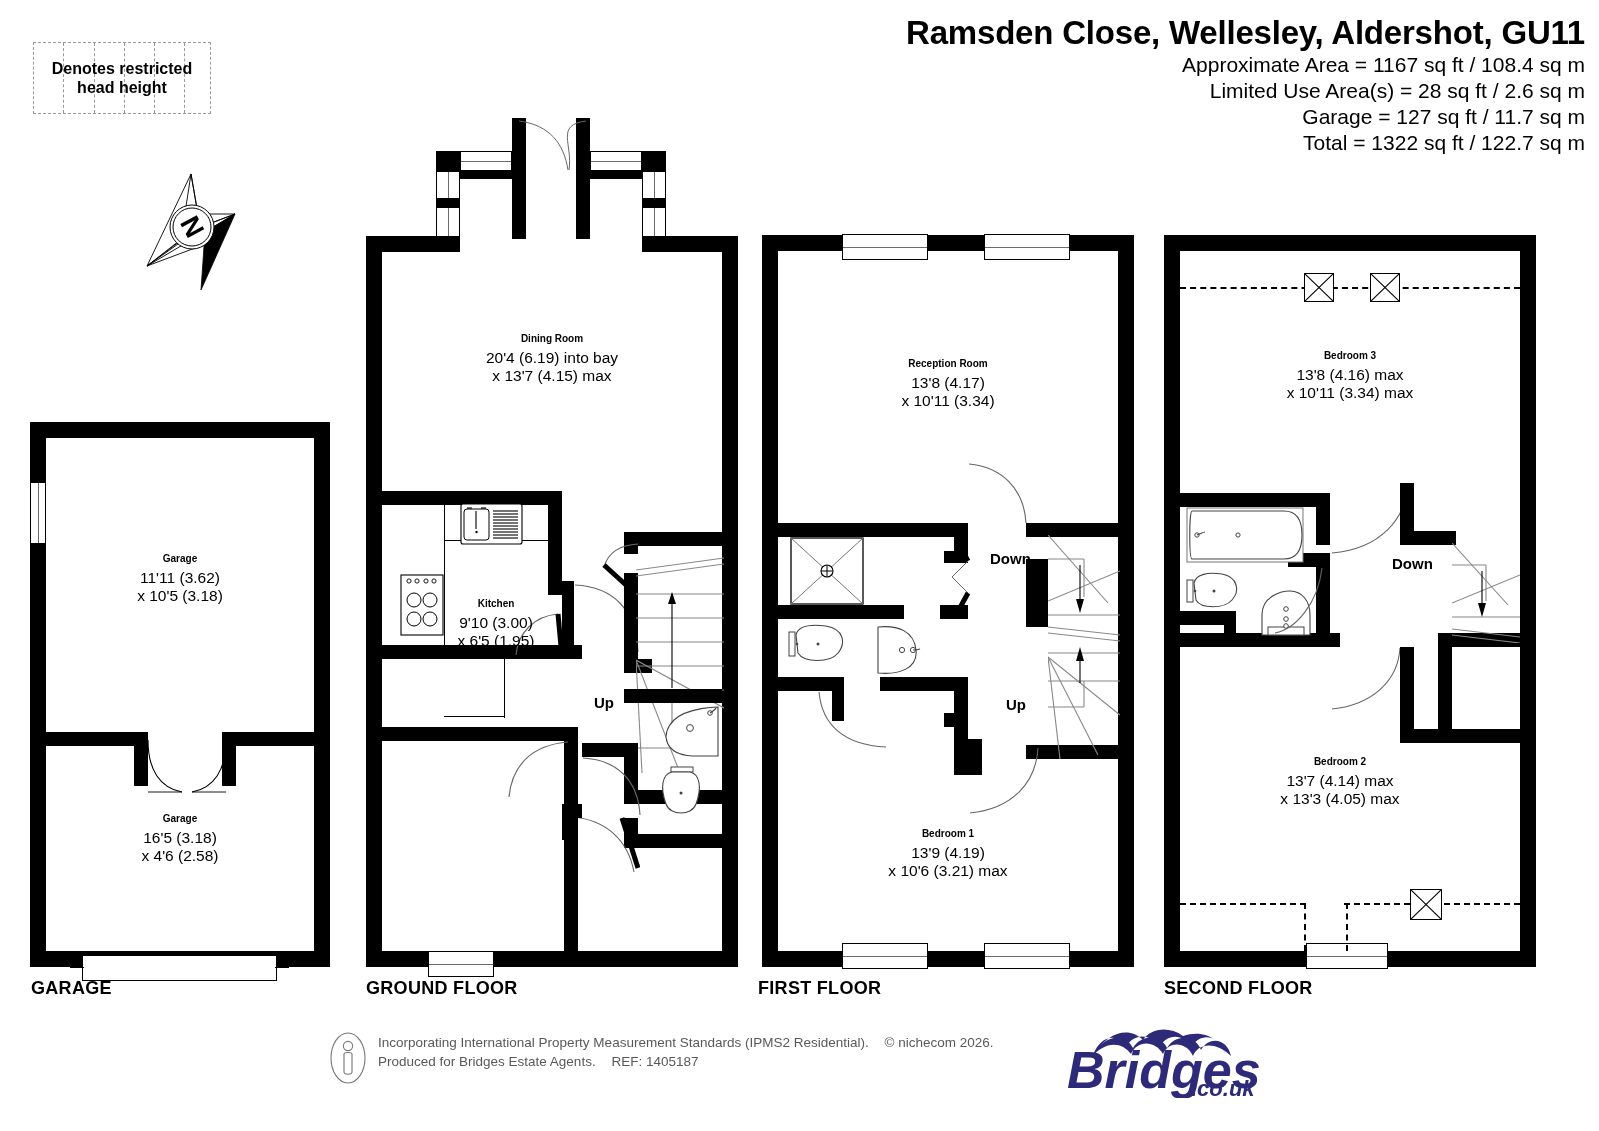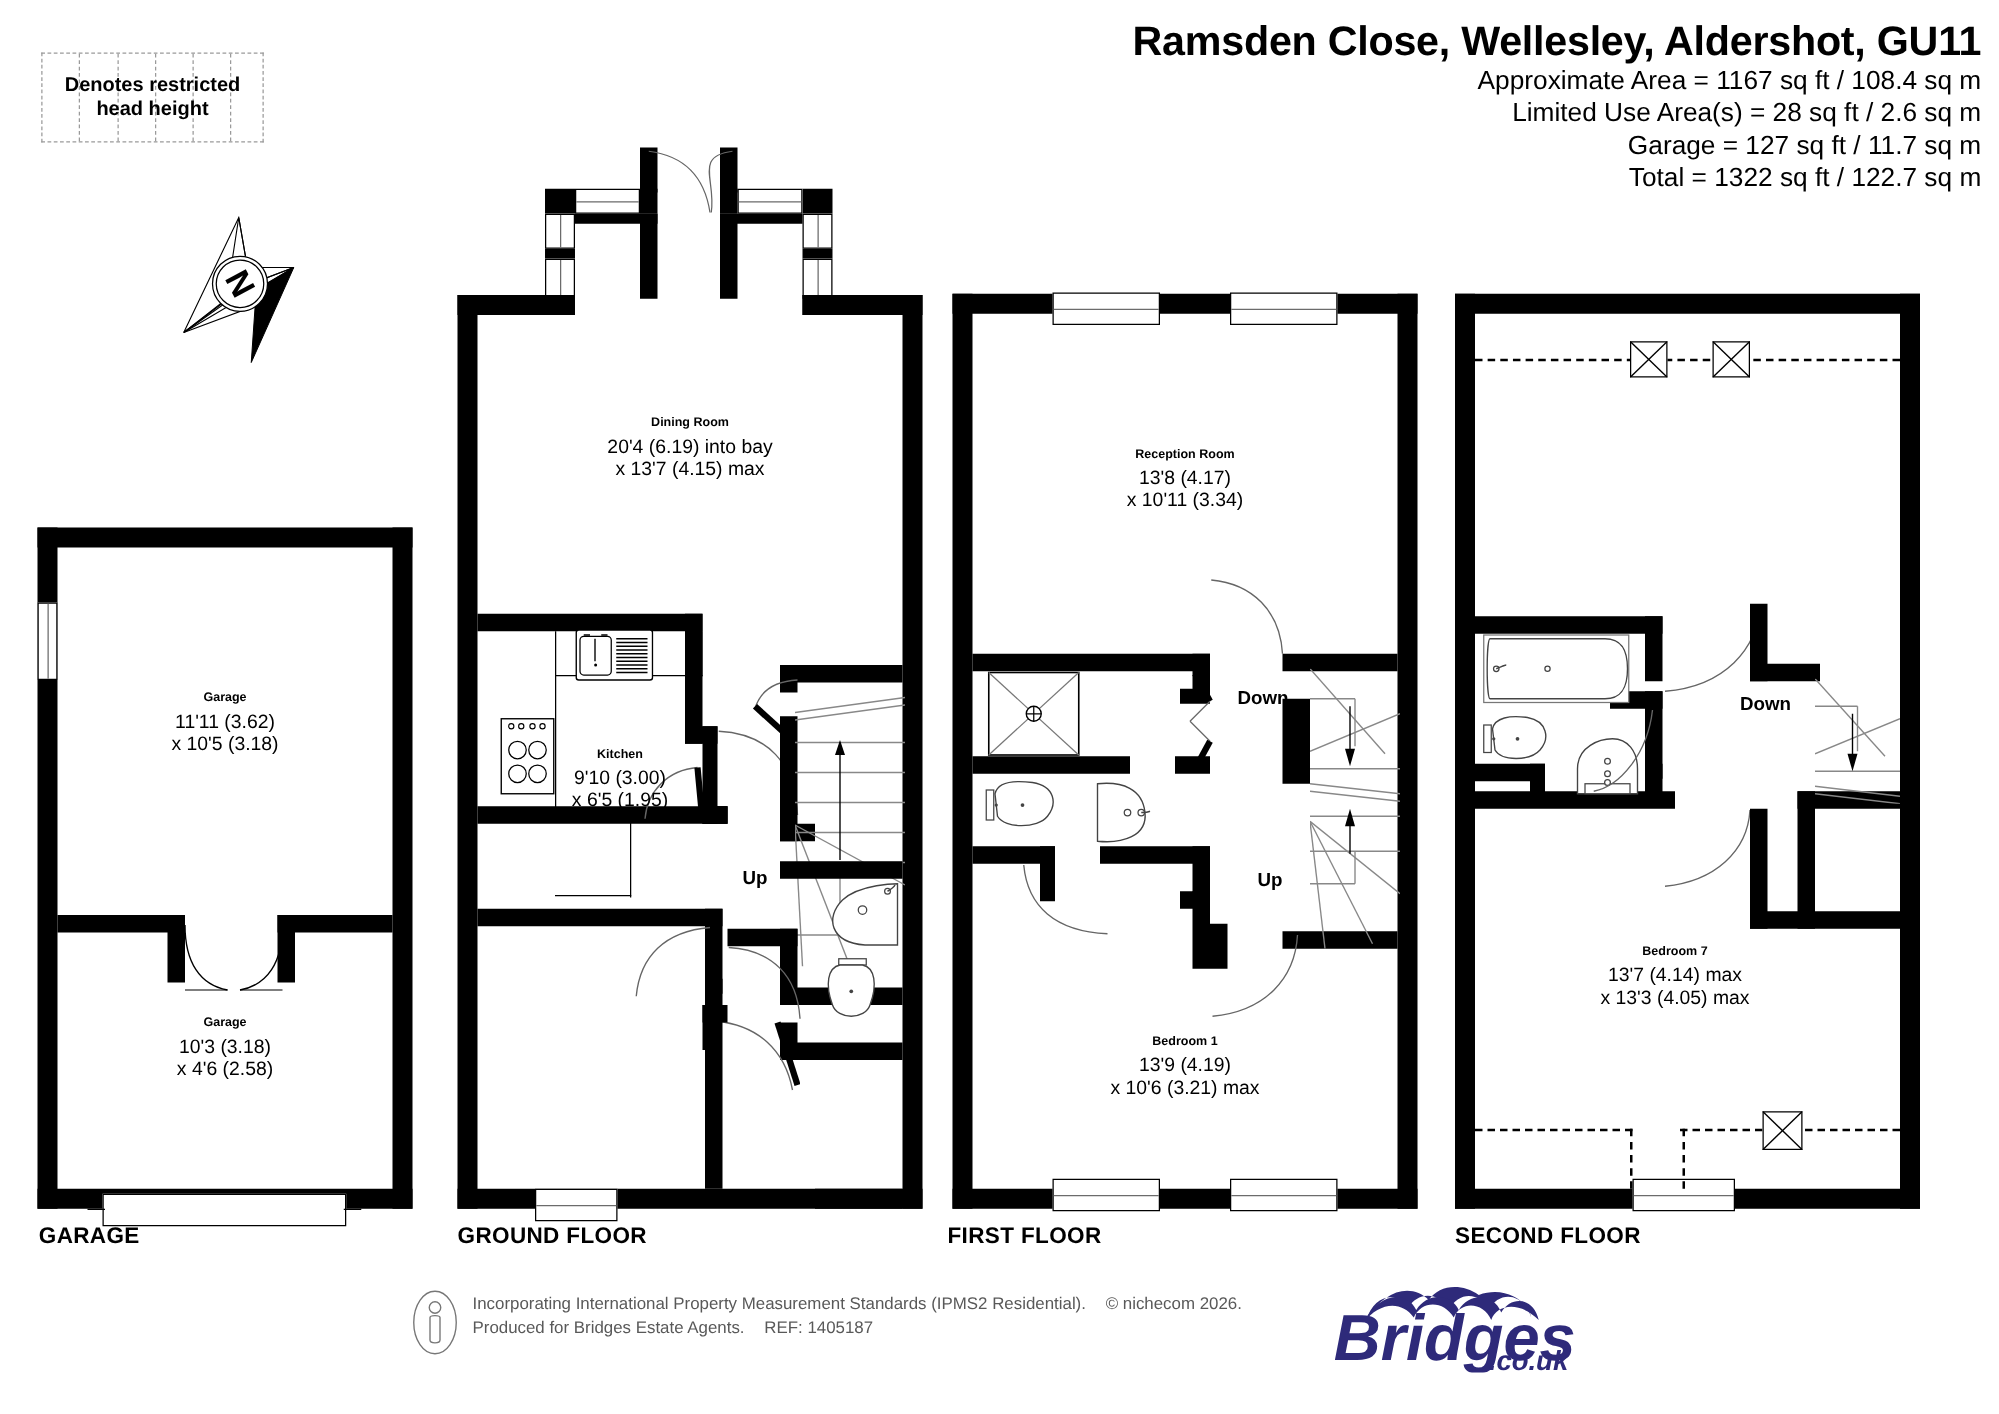--- a/index.html
+++ b/index.html
@@ -118,21 +118,21 @@
   <div class="abs" style="left:40px;top:545px;width:14px;border-top:1.4px solid #000;"></div>
   <div class="abs" style="left:245px;top:545px;width:14px;border-top:1.4px solid #000;"></div>
 
   <div class="lbl" style="left:0;top:128px;width:300px;">
     <div class="nm">Garage</div>
     <div class="dm">11'11 (3.62)</div>
     <div class="dm">x 10'5 (3.18)</div>
   </div>
   <div class="lbl" style="left:0;top:388px;width:300px;">
     <div class="nm">Garage</div>
-    <div class="dm">10'3 (3.18)</div>
+    <div class="dm">16'5 (3.18)</div>
     <div class="dm">x 4'6 (2.58)</div>
   </div>
 </div>
 <div class="floorname" style="left:31px;top:978px;">GARAGE</div>
 
 <div class="plan" id="plan-ground" style="left:366px;top:118px;width:372px;height:849px;">
 
   <div class="wall" style="left:70px;top:33px;width:24px;height:20px;"></div>
   <div class="win h" style="left:94px;top:33px;width:52px;height:20px;"></div>
   <div class="wall" style="left:146px;top:33px;width:14px;height:20px;"></div>
@@ -504,22 +504,27 @@
       <line x1="0" y1="86" x2="68" y2="94"></line>
       <line x1="0" y1="92" x2="68" y2="100"></line>
       <line x1="0" y1="22" x2="34" y2="22"></line>
       <line x1="34" y1="22" x2="34" y2="58"></line>
     </g>
     <line x1="30" y1="28" x2="30" y2="66" stroke="#000" stroke-width="1.1"></line>
     <polygon points="30,74 26,60 34,60" fill="#000"></polygon>
   </svg>
   <div class="updown" style="left:228px;top:320px;">Down</div>
 
+  <div class="lbl" style="left:36px;top:112px;width:300px;">
+    <div class="nm">Bedroom 3</div>
+    <div class="dm">13'8 (4.16) max</div>
+    <div class="dm">x 10'11 (3.34) max</div>
+  </div>
   <div class="lbl" style="left:26px;top:518px;width:300px;">
-    <div class="nm">Bedroom 7</div>
+    <div class="nm">Bedroom 2</div>
     <div class="dm">13'7 (4.14) max</div>
     <div class="dm">x 13'3 (4.05) max</div>
   </div>
 </div>
 <div class="floorname" style="left:1164px;top:978px;">SECOND FLOOR</div>
 
 <div id="footer">
   <svg id="personicon" viewBox="0 0 36 52">
     <ellipse cx="18" cy="26" rx="17" ry="25" fill="none" stroke="#777" stroke-width="1.1"></ellipse>
     <circle cx="18" cy="14" r="4.6" fill="none" stroke="#777" stroke-width="1.1"></circle>

